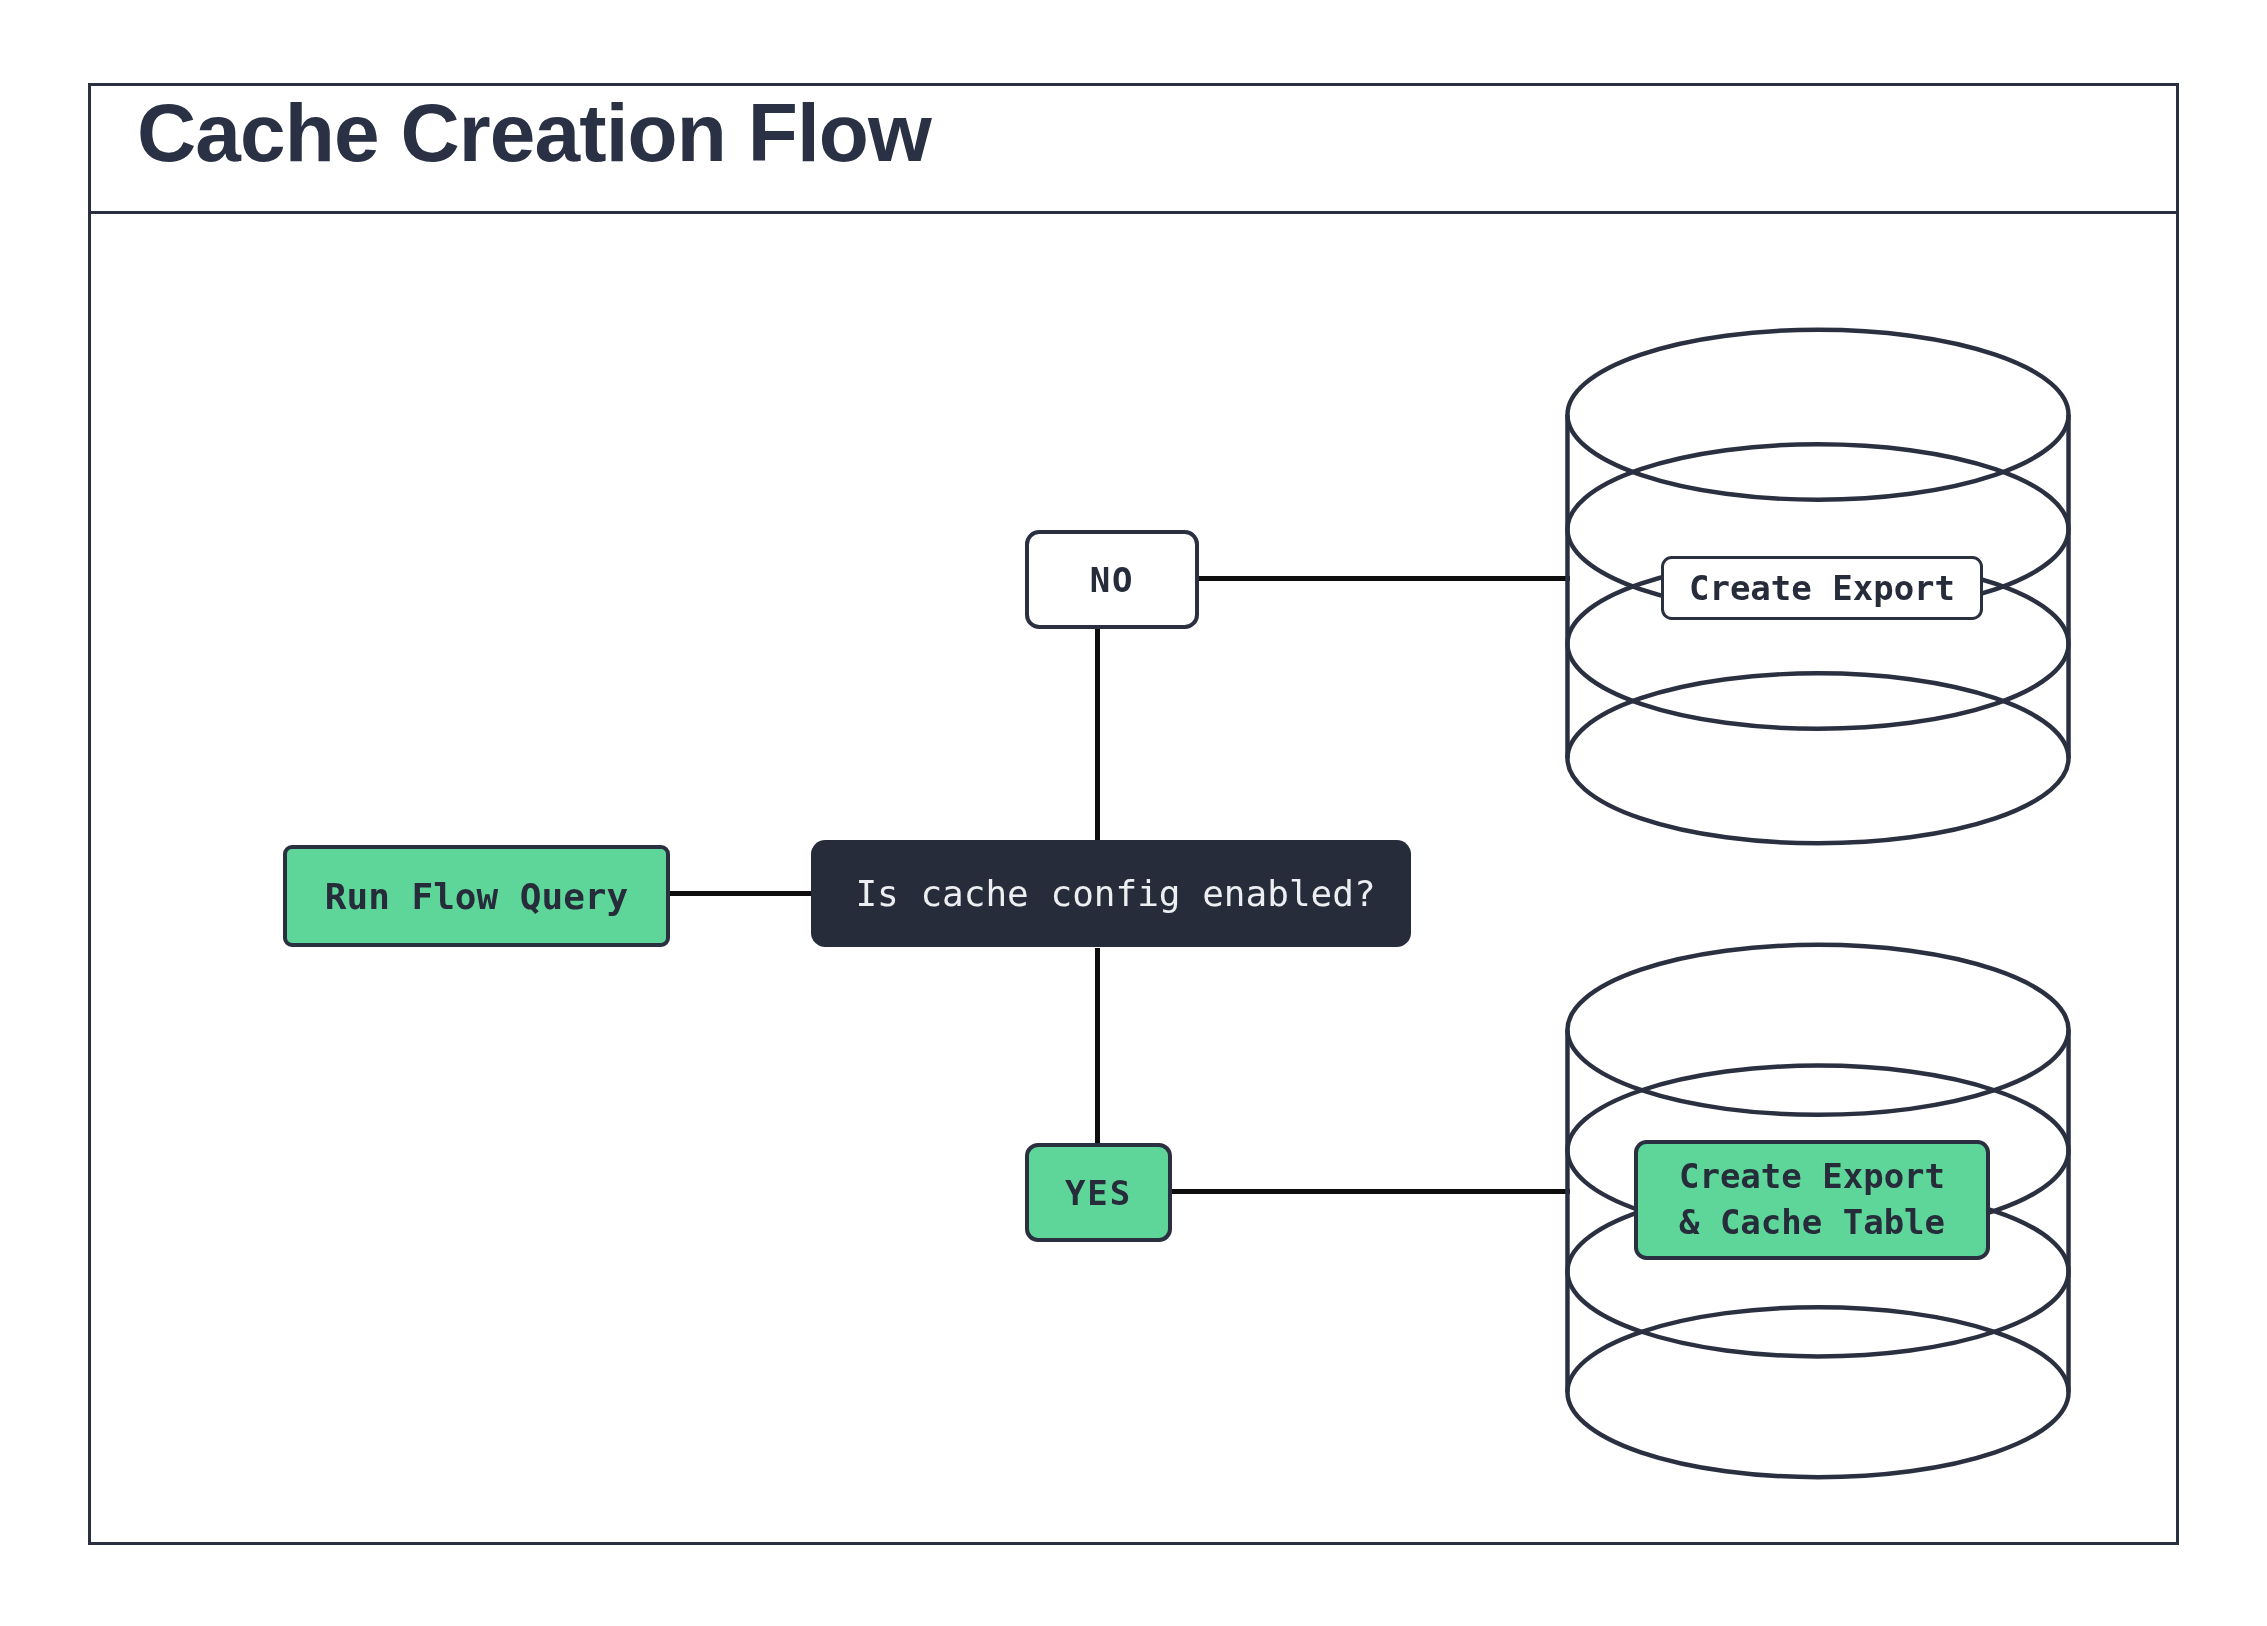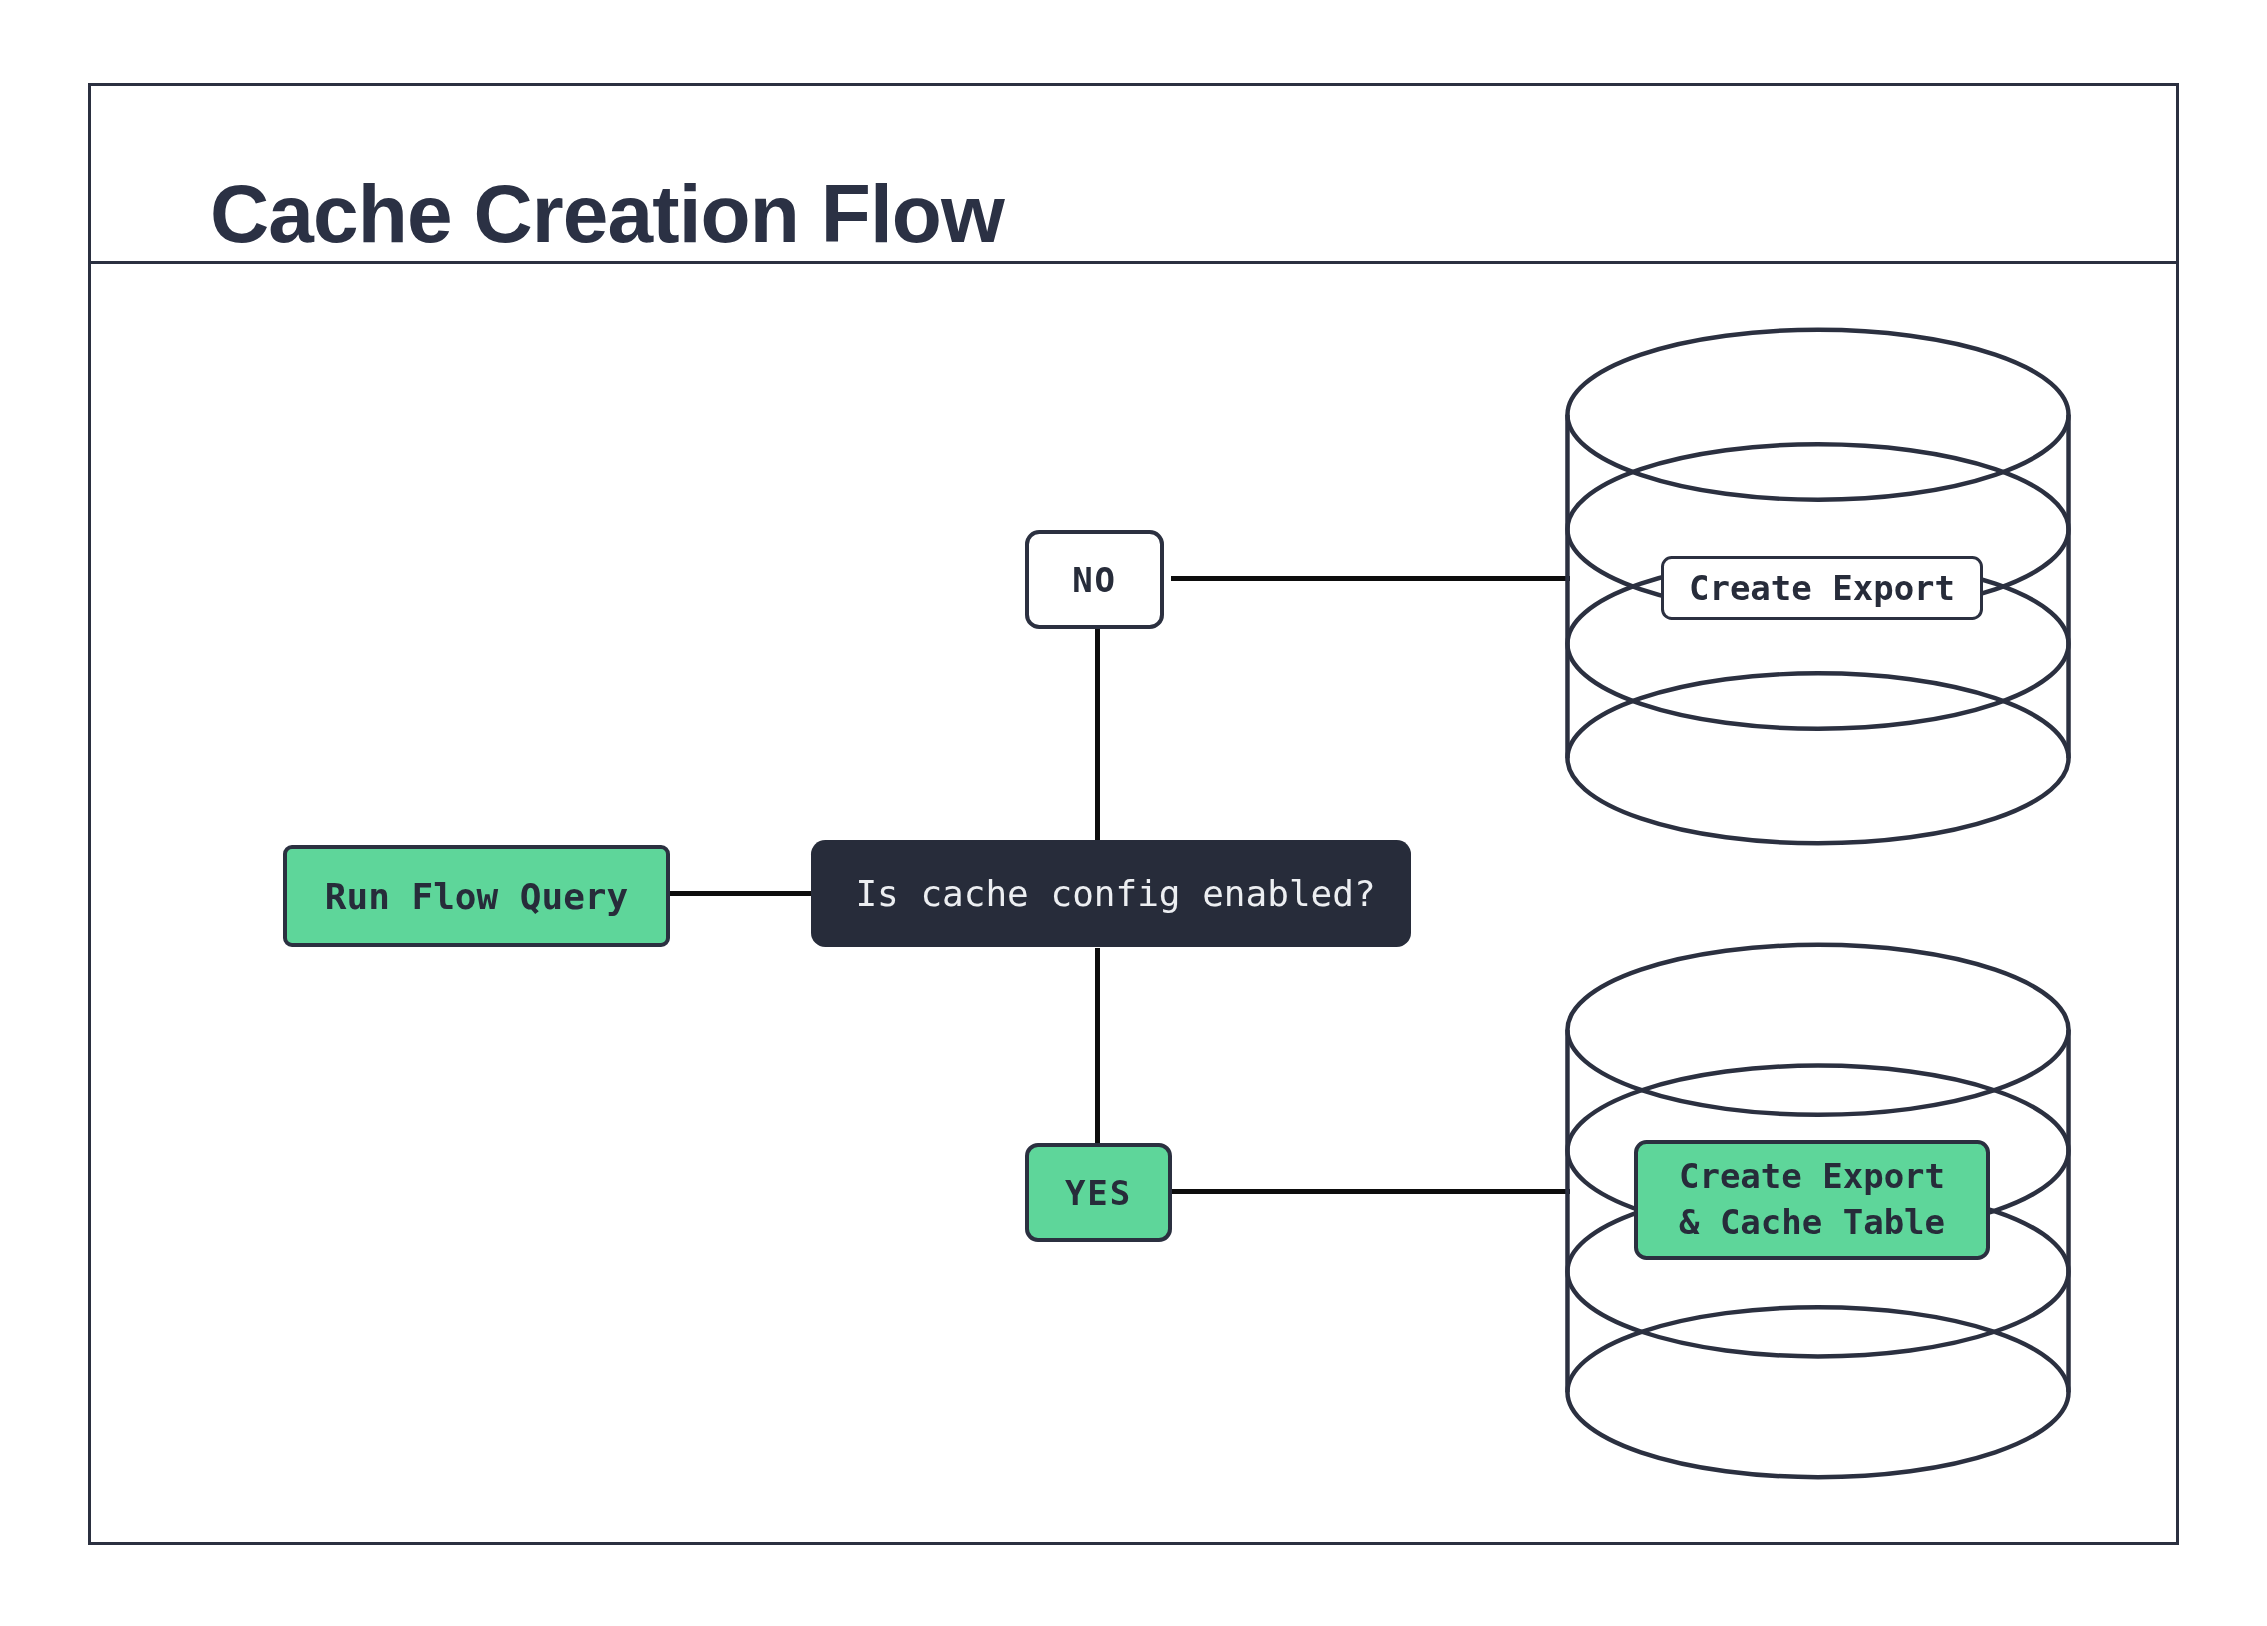--- a/index.html
+++ b/index.html
@@ -17,24 +17,24 @@
     font-family:"DejaVu Sans Mono", monospace;
     overflow:hidden;
   }
   
   .frame{
     position:absolute;left:88px;top:83px;width:2091px;height:1462px;
     border:3.6px solid var(--stroke);
     background:var(--bg);
   }
   .frame-header{
-    position:absolute;left:0;top:0;width:100%;height:178px;
+    position:absolute;left:0;top:0;width:100%;height:128px;
     border-bottom:3.6px solid var(--stroke);
-    display:flex;align-items:flex-end;
-    padding-left:119px;
+    display:flex;align-items:flex-start;
+    padding-left:46px;
   }
   .title{
     font-family:"Liberation Sans", sans-serif;
     font-weight:700;
     font-size:82px;
     letter-spacing:-0.9px;
     color:#2b3144;
   }
   
   .node{
@@ -55,21 +55,21 @@
   .node-decision{
     left:811px;top:840px;width:600px;height:107px;
     background:var(--dark);
     border-radius:14.3px;
     color:#eceef1;
     font-size:36px;
     font-weight:500;
     padding-left:9px;
   }
   .node-no{
-    left:1025px;top:530px;width:139px;height:99px;
+    left:1025px;top:530px;width:174px;height:99px;
     background:var(--bg);
     border:4.5px solid var(--stroke);
     border-radius:14.3px;
     font-size:34px;
     letter-spacing:1.8px;
   }
   .node-yes{
     left:1025px;top:1143px;width:147px;height:99px;
     background:var(--green);
     border:4.5px solid var(--stroke);

